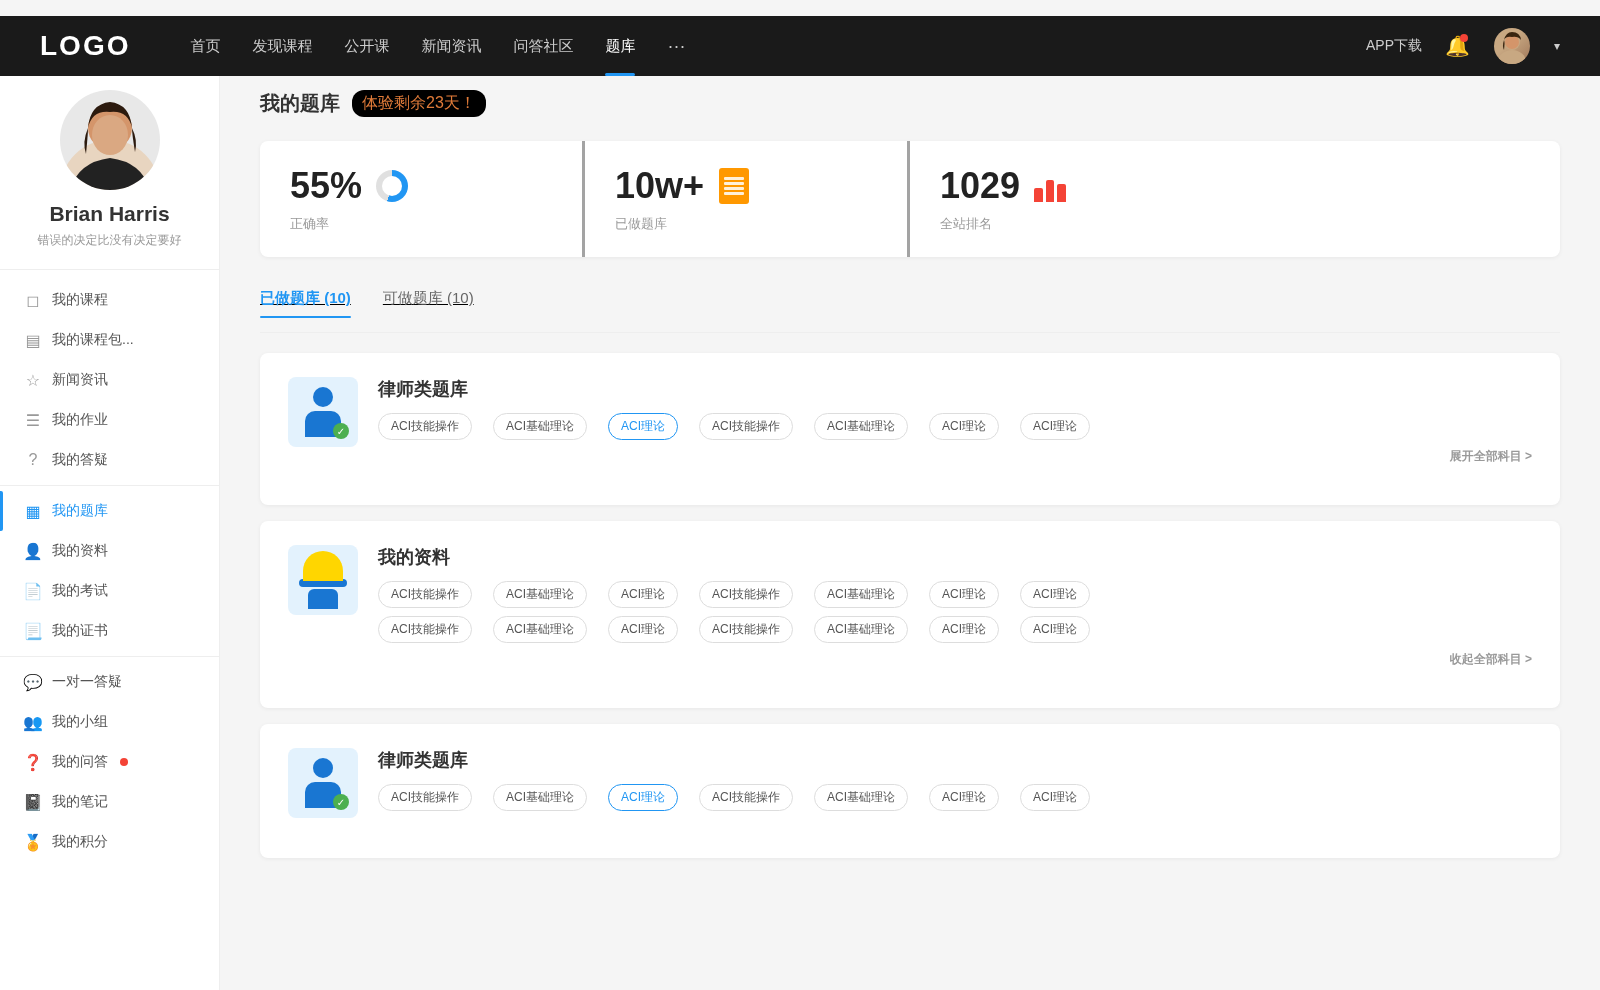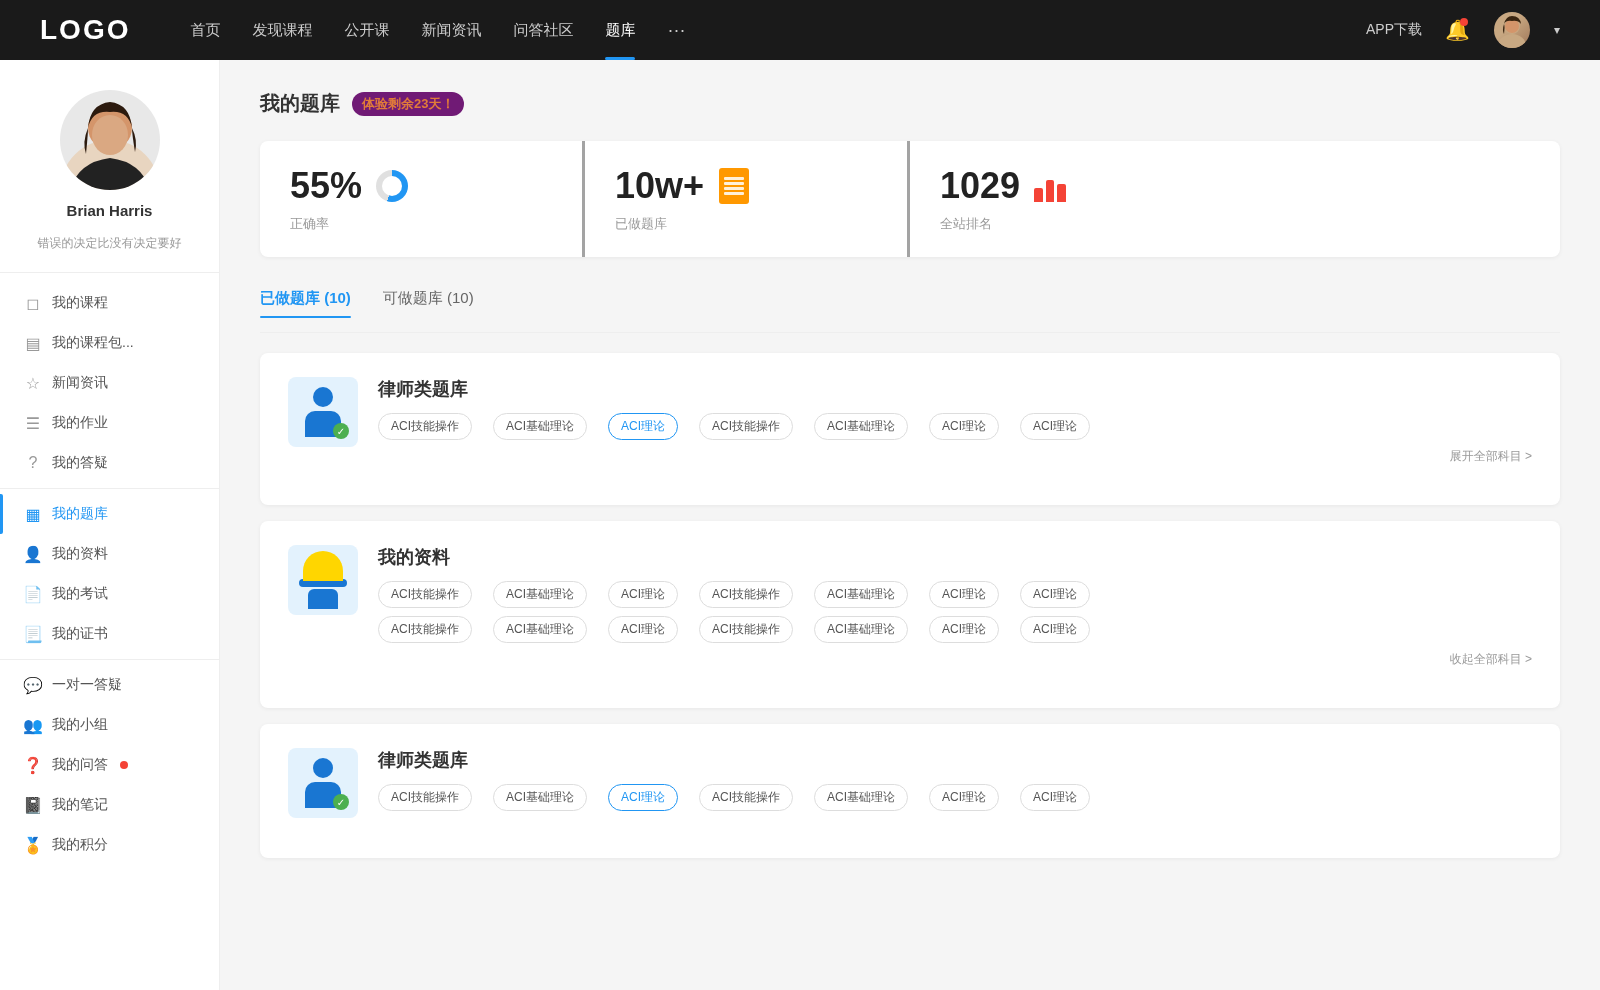--- a/index.html
+++ b/index.html
@@ -6,21 +6,21 @@
     body { font-family: -apple-system, BlinkMacSystemFont, "PingFang SC", "Microsoft YaHei", sans-serif; background: #f5f5f5; }
 
     
     .header {
       background: #1a1a1a;
       height: 60px;
       display: flex;
       align-items: center;
       padding: 0 40px;
       position: fixed;
-      top: 0; left: 0; right: 0;
+      top: 16px; left: 0; right: 0;
       z-index: 100;
     }
     .logo {
       color: white;
       font-size: 28px;
       font-weight: bold;
       letter-spacing: 2px;
       margin-right: 60px;
     }
     .nav {
@@ -114,24 +114,24 @@
       margin-bottom: 10px;
     }
     .profile-avatar {
       width: 100px; height: 100px;
       border-radius: 50%;
       background: #e8e8e8;
       overflow: hidden;
       margin-bottom: 12px;
     }
     .profile-name {
-      font-size: 15px;
+      font-size: 21px;
       font-weight: 600;
       color: #333;
-      margin-bottom: 16px;
+      margin-bottom: 6px;
     }
     .profile-motto {
       font-size: 12px;
       color: #999;
     }
     .sidebar-nav {
       padding: 0;
     }
     .sidebar-item {
       display: flex;
@@ -185,26 +185,25 @@
       align-items: center;
       gap: 12px;
       margin-bottom: 24px;
     }
     .page-title {
       font-size: 20px;
       font-weight: 600;
       color: #333;
     }
     .trial-badge {
-      background: #701a75;
+      background: #000000;
       color: #e07b39;
-      font-size: 13px;
+      font-size: 16px;
       padding: 3px 10px;
       border-radius: 12px;
-      font-weight: bold;
     }
 
     
     .stats-row {
       display: grid;
       grid-template-columns: 1fr 1fr 1fr 1fr;
       gap: 0;
       background: white;
       border-radius: 8px;
       margin-bottom: 24px;
@@ -309,20 +308,21 @@
       flex: 1;
       background: #f44336;
       border-radius: 2px 2px 0 0;
     }
 
     
     .tabs-row {
       display: flex;
       gap: 0;
       margin-bottom: 16px;
+      text-decoration: underline;
     }
     .tab {
       padding: 8px 0;
       margin-right: 32px;
       font-size: 15px;
       color: #666;
       cursor: pointer;
       position: relative;
     }
     .tab.active {
@@ -441,20 +441,21 @@
     .tag.active-tag {
       border-color: #2196f3;
       color: #2196f3;
     }
     .expand-btn {
       text-align: right;
       font-size: 12px;
       color: #999;
       cursor: pointer;
       margin-top: 8px;
+      font-weight: bold;
     }
 
     
     ::-webkit-scrollbar { width: 6px; }
     ::-webkit-scrollbar-track { background: #f1f1f1; }
     ::-webkit-scrollbar-thumb { background: #ccc; border-radius: 3px; }
   </style>
 </head>
 <body>
 

